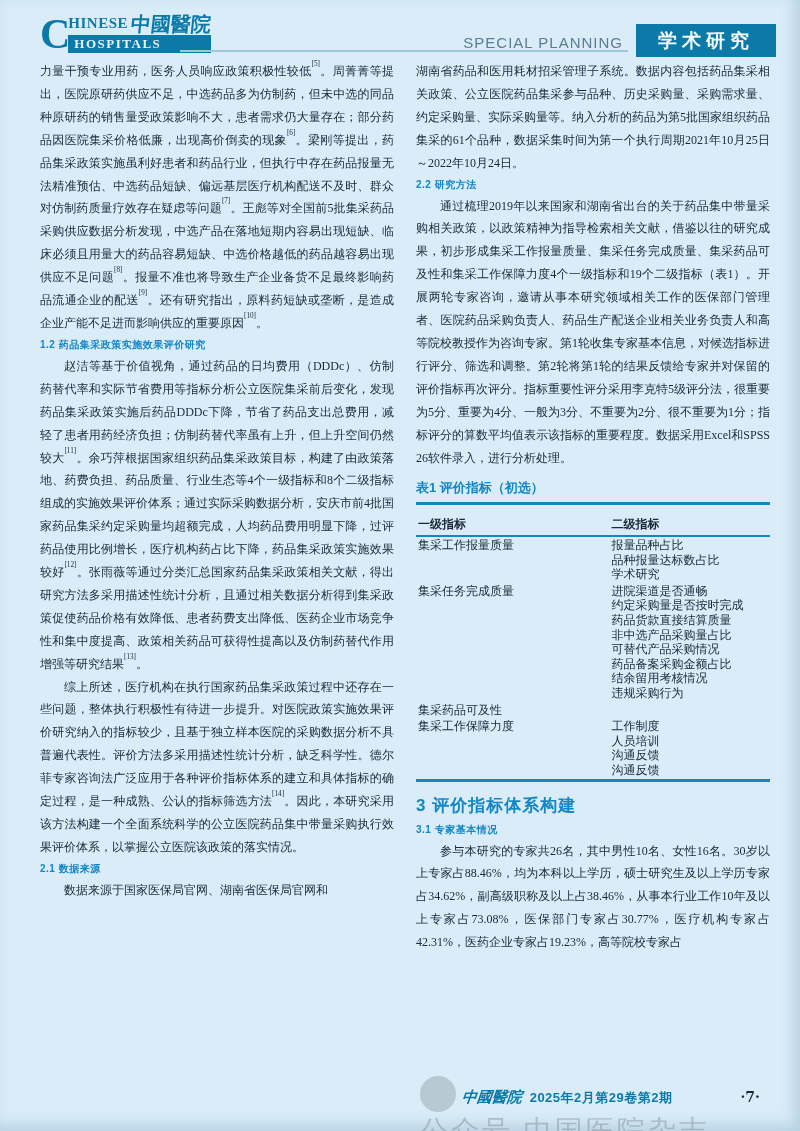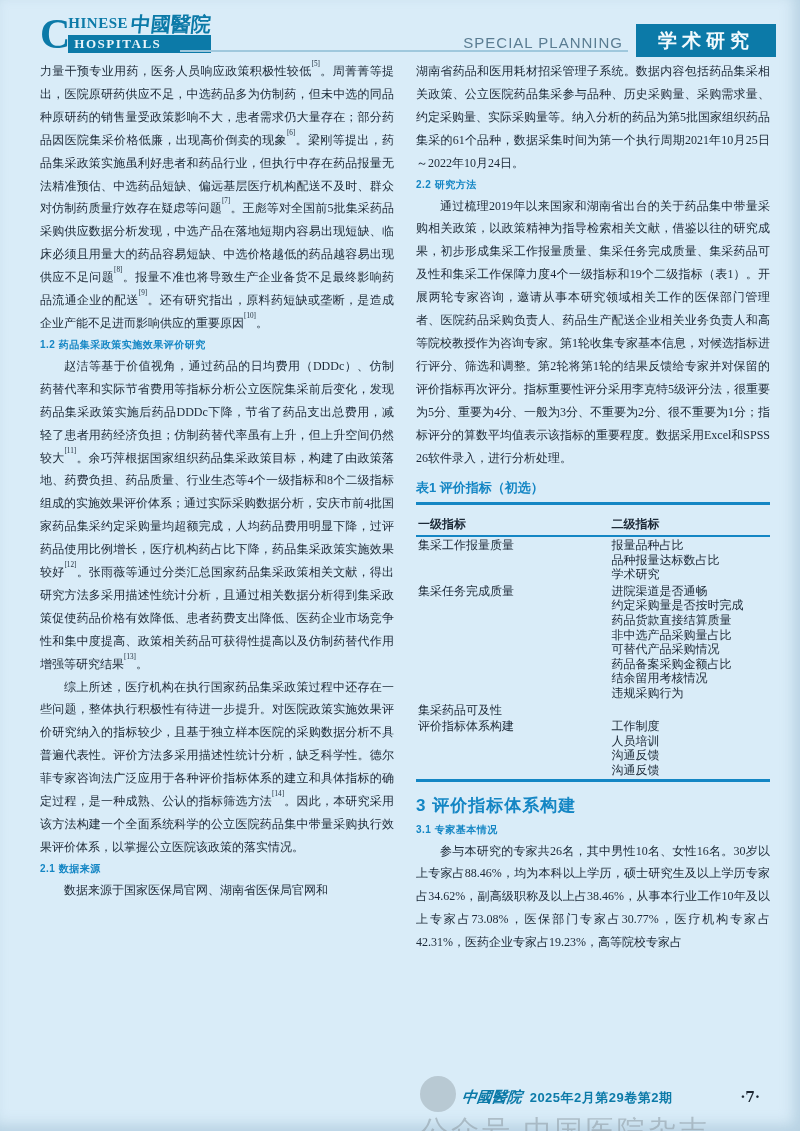--- a/index.html
+++ b/index.html
@@ -127,21 +127,21 @@
                 <div class="sline">可替代产品采购情况</div>
                 <div class="sline">药品备案采购金额占比</div>
                 <div class="sline">结余留用考核情况</div>
                 <div class="sline">违规采购行为</div>
               </div>
             </div>
             <div class="trow grp">
               <div class="c1">集采药品可及性</div>
             </div>
             <div class="trow grp">
-              <div class="c1">评价指标体系构建</div>
+              <div class="c1">集采工作保障力度</div>
               <div class="c2">
                 <div class="sline">工作制度</div>
                 <div class="sline">人员培训</div>
                 <div class="sline">沟通反馈</div>
                 <div class="sline">沟通反馈</div>
               </div>
             </div>
           </div>
         </div>
         <div class="h1">3 评价指标体系构建</div>

